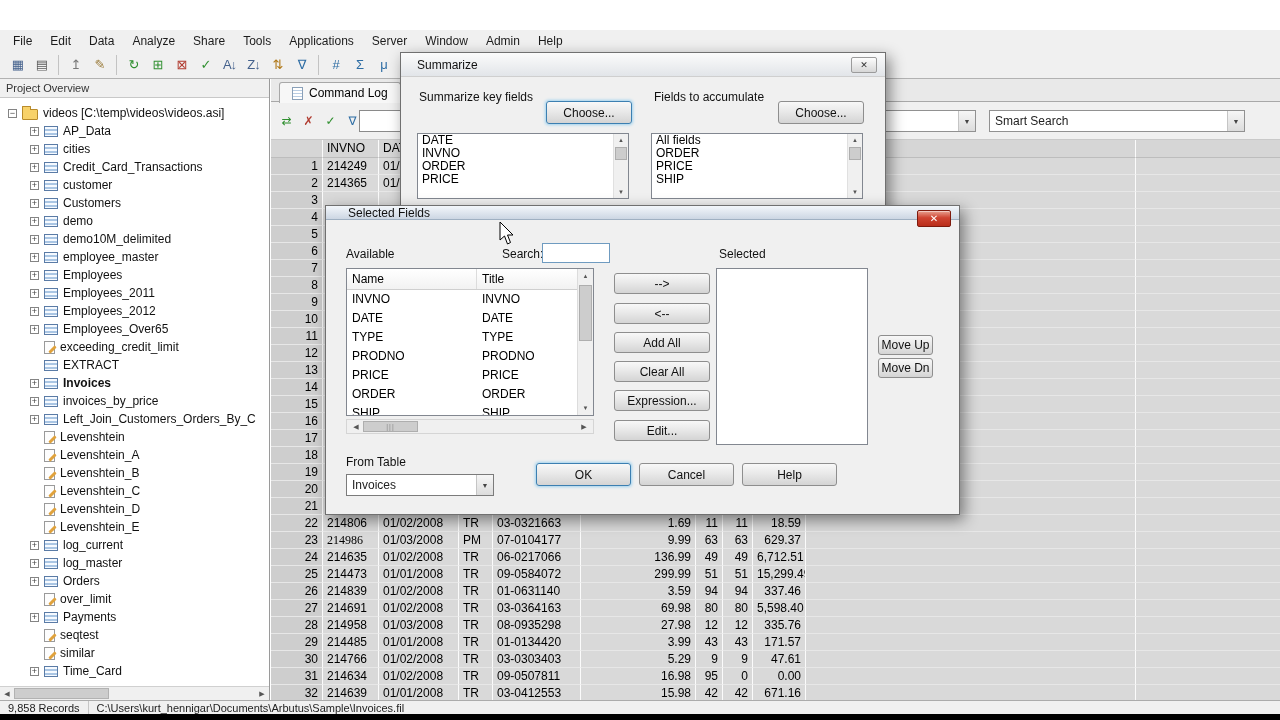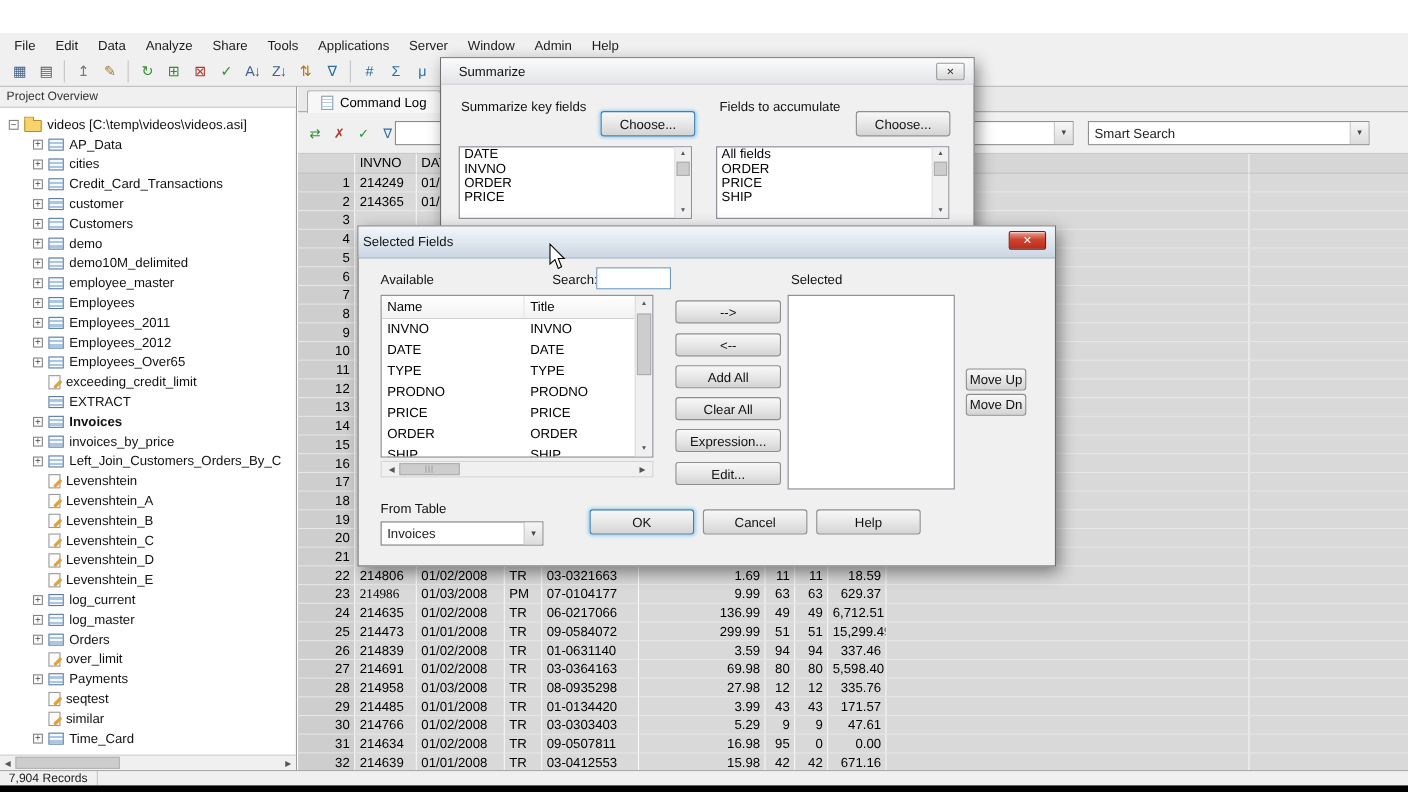--- a/index.html
+++ b/index.html
@@ -93,21 +93,21 @@
   .status-path{padding:0 8px}
   .bottom-strip{position:absolute;left:0;bottom:0;width:1280px;height:6px;background:#000}
 
   
   .dialog{position:absolute;background:#f0f0f0;border:1px solid #707070;box-shadow:4px 5px 14px rgba(0,0,0,.45)}
   .summarize{left:400px;top:52px;width:486px;height:380px;z-index:10}
   .selfields{left:325px;top:205px;width:635px;height:310px;z-index:20}
   .dlg-title{position:absolute;left:0;top:0;right:0;height:24px;display:flex;align-items:center;
         padding-left:16px;font-size:12px;color:#111}
   .summarize .dlg-title{background:linear-gradient(#fbfbfb,#e2e5e9);border-bottom:1px solid #cfcfcf}
-  .selfields .dlg-title{height:29px;background:linear-gradient(#f3f7fb,#ccd6e3);border-bottom:1px solid #9fb0c2;padding-left:4px}
+  .selfields .dlg-title{height:14px;background:linear-gradient(#f3f7fb,#ccd6e3);border-bottom:1px solid #9fb0c2;padding-left:22px}
   .dlg-close{position:absolute;display:flex;align-items:center;justify-content:center;border-radius:2px}
   .dlg-close.gray{right:8px;top:4px;width:26px;height:16px;color:#333;font-size:9px;
         background:linear-gradient(#fdfdfd,#d7d7d7);border:1px solid #9b9b9b}
   .dlg-close.red{right:8px;top:4px;width:34px;height:17px;color:#fff;font-size:10px;
         background:linear-gradient(#e9a291,#cf4431 45%,#b92d1a);border:1px solid #7e1a0d;
         box-shadow:inset 0 1px 0 rgba(255,255,255,.45)}
   .lbl{position:absolute;font-size:12px;color:#111;white-space:nowrap}
   .win-btn{position:absolute;height:23px;display:flex;align-items:center;justify-content:center;
         background:linear-gradient(#f8f8f8,#e9e9e9 45%,#d4d4d4);border:1px solid #8e8e8e;border-radius:3px;
         font:12px "Liberation Sans",sans-serif;color:#111}
@@ -828,21 +828,22 @@
           <span class="cell r" style="width: 27px;">42</span>
           <span class="cell r" style="width: 30px;">42</span>
           <span class="cell r" style="width: 53px;">671.16</span>
           <span class="cell filler1"></span>
           <span class="cell filler2"></span>
         </div>
       </div>
   </div>
 
   <div class="statusbar">
-    <span class="status-cell">7,904 Records</span>
+    <span class="status-cell">9,858 Records</span>
+    <span class="status-path">C:\Users\kurt_hennigar\Documents\Arbutus\Sample\Invoices.fil</span>
   </div>
   <div class="bottom-strip"></div>
 
   <div class="dialog summarize">
     <div class="dlg-title">
       <span>Summarize</span>
     </div>
     <span class="dlg-close gray">✕</span>
     <span class="lbl sum-key-lbl">Summarize key fields</span>
     <button class="win-btn choose1 default">Choose...</button>

